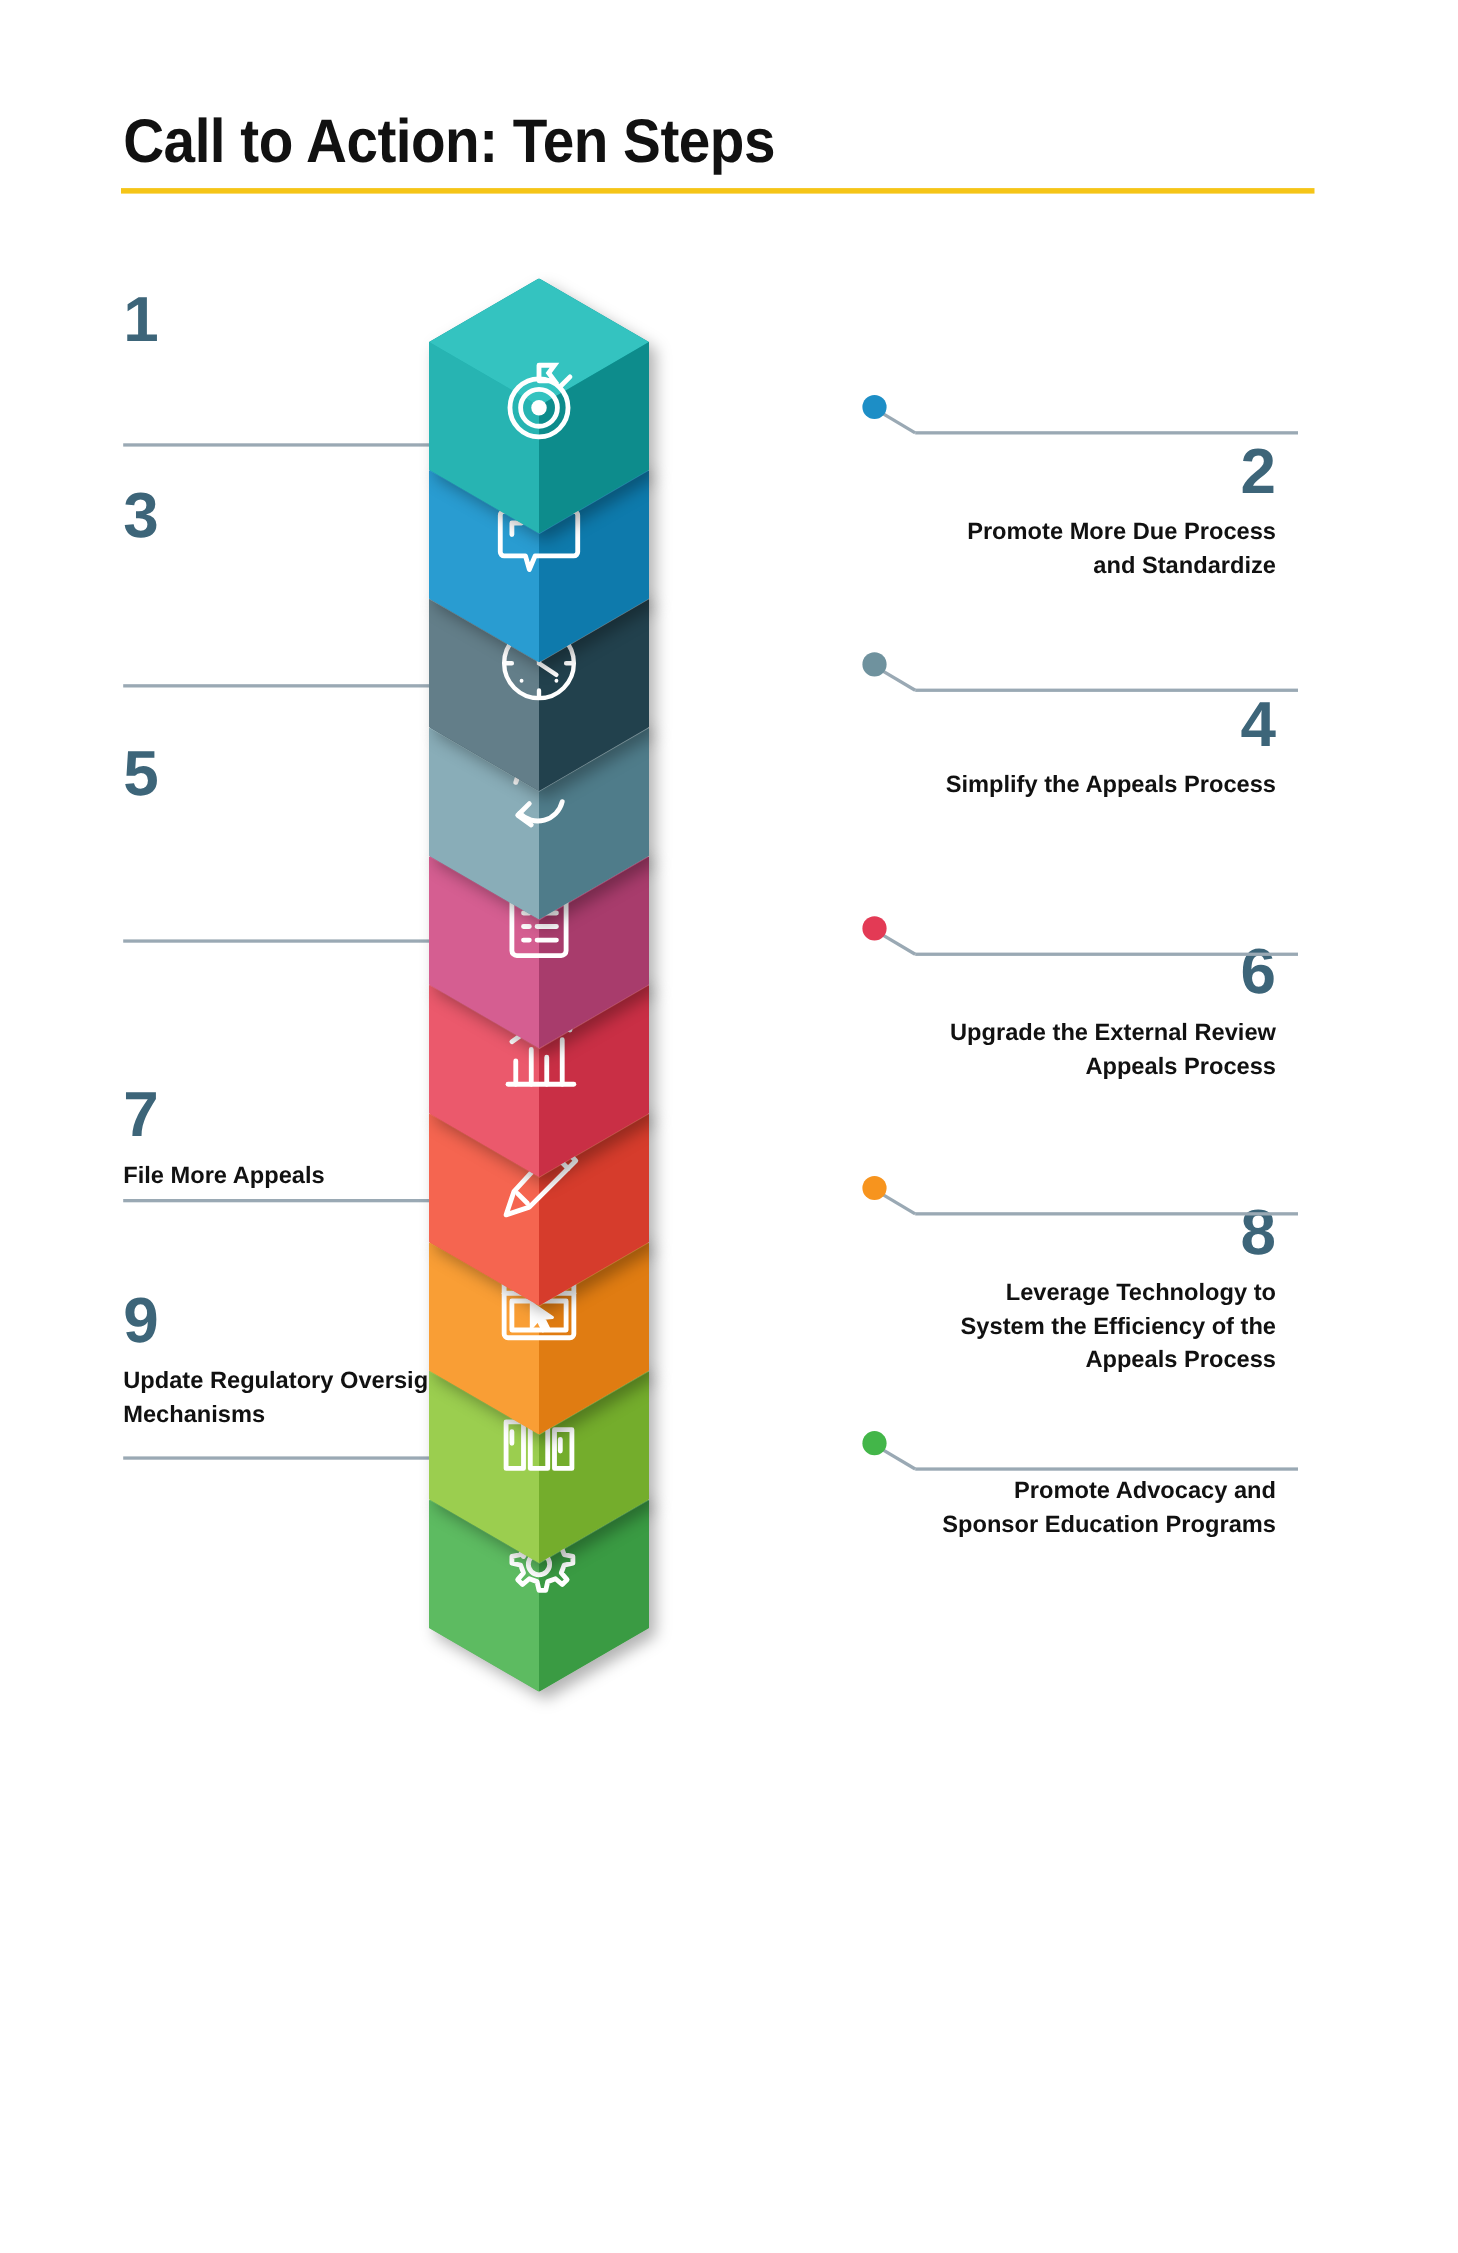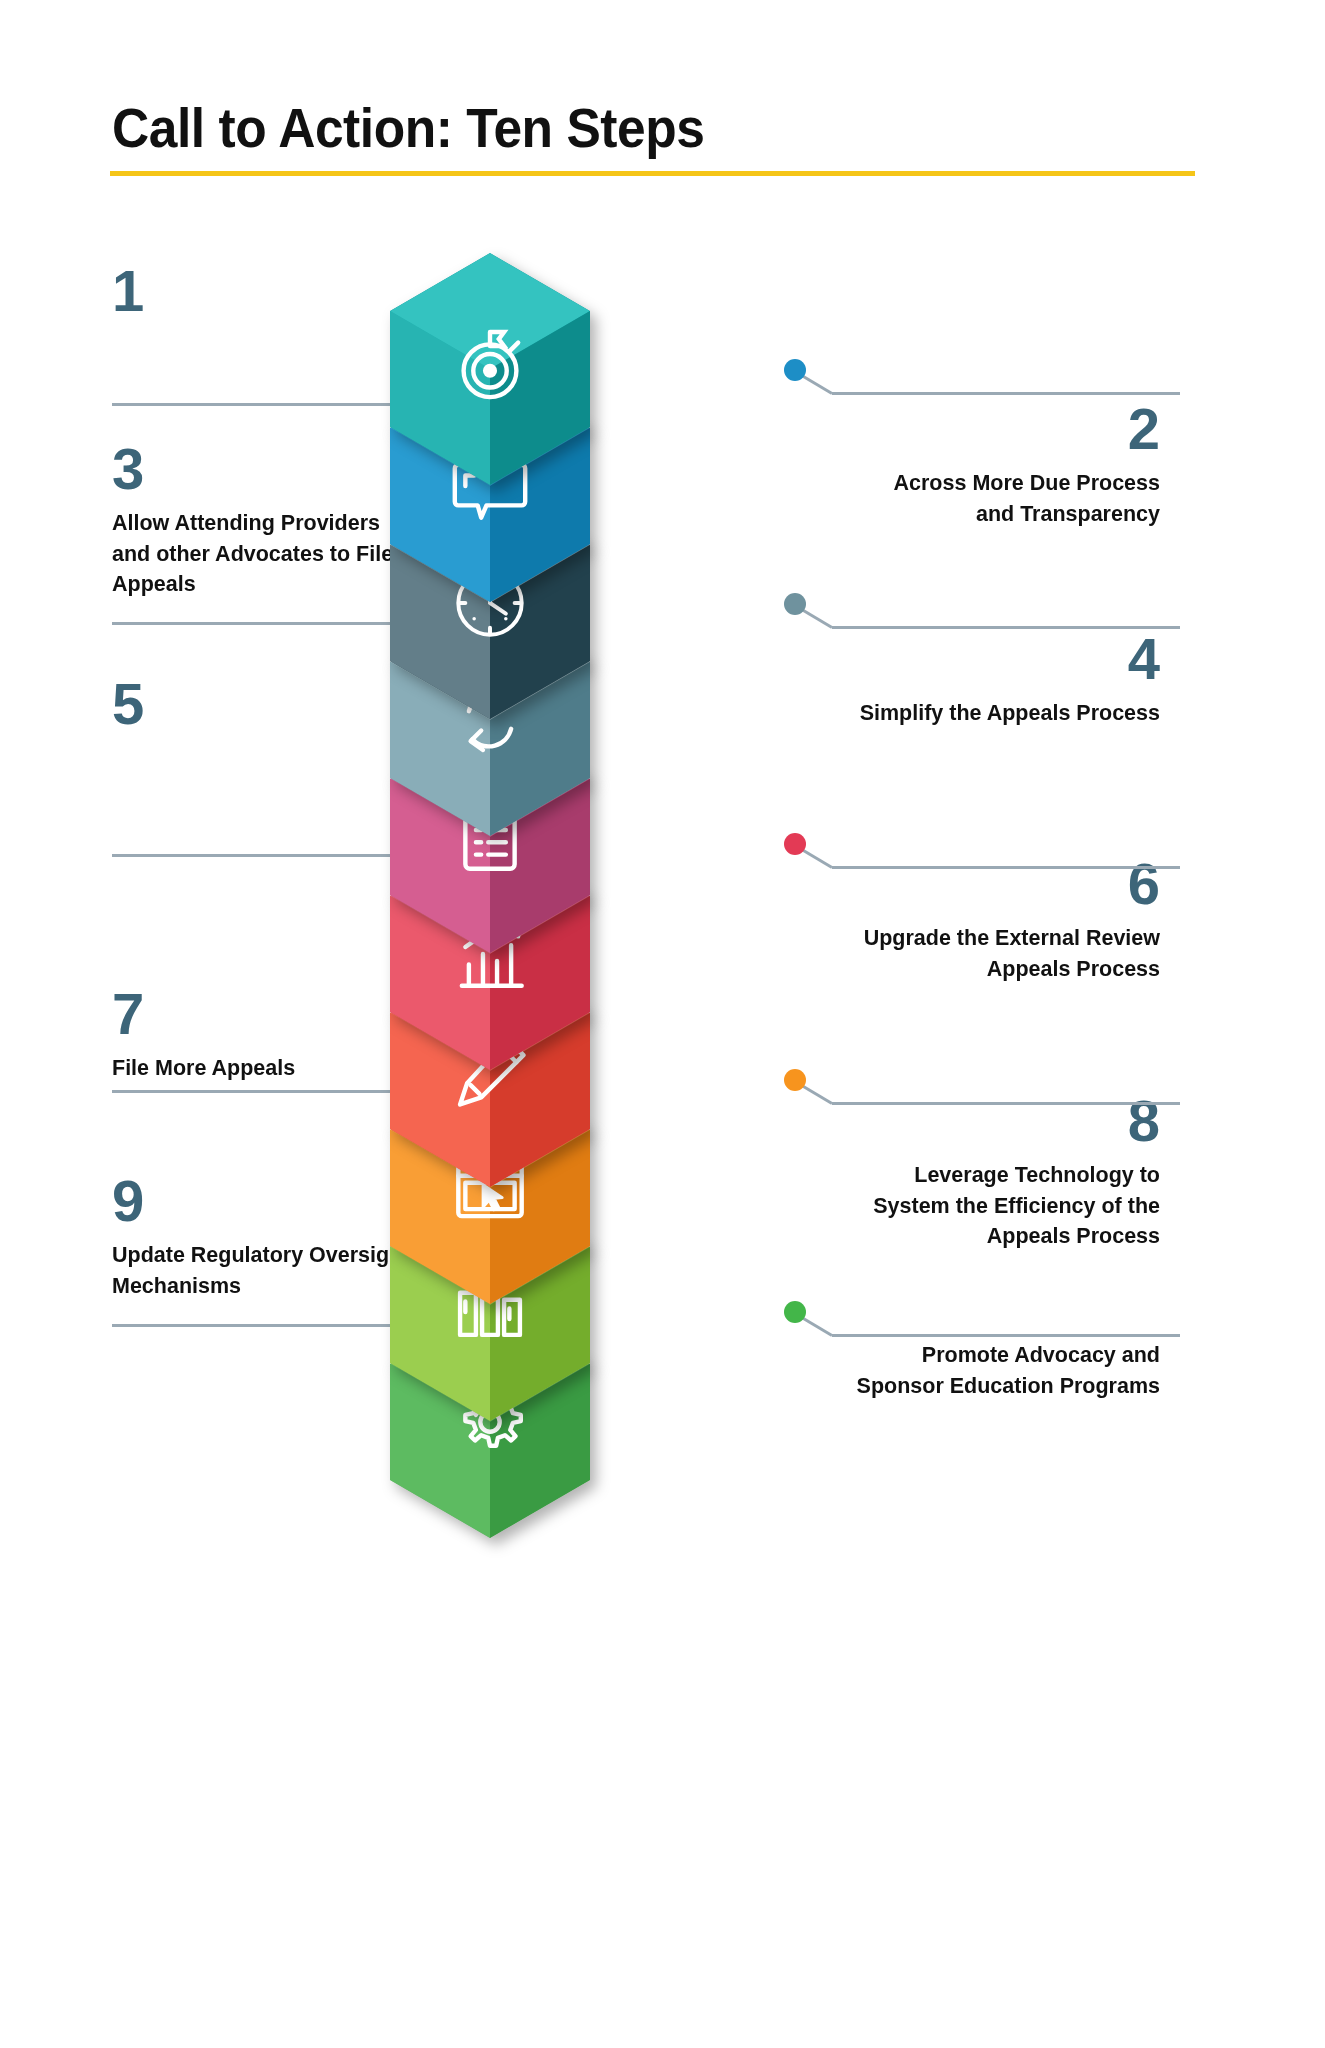--- a/index.html
+++ b/index.html
@@ -291,25 +291,24 @@
           </div>
         </div>
       </div>
     </div>
   <div id="steps-layer">
       <div class="step left" style="top: 262px; left: 112px; width: 300px;">
         <div class="num" style="color: rgb(61, 101, 121);">1</div>
       </div>
       <div class="step right" style="top: 400px; left: 850px; width: 310px;">
         <div class="num" style="color: rgb(61, 101, 121);">2</div>
-        <div class="lbl">Across More Due Process and Transparency</div>
+        <div class="lbl">Promote More Due Process and Standardize</div>
       </div>
       <div class="step left" style="top: 440px; left: 112px; width: 300px;">
         <div class="num" style="color: rgb(61, 101, 121);">3</div>
-        <div class="lbl">Allow Attending Providers and other Advocates to File Appeals</div>
       </div>
       <div class="step right" style="top: 630px; left: 850px; width: 310px;">
         <div class="num" style="color: rgb(61, 101, 121);">4</div>
         <div class="lbl">Simplify the Appeals Process</div>
       </div>
       <div class="step left" style="top: 675px; left: 112px; width: 300px;">
         <div class="num" style="color: rgb(61, 101, 121);">5</div>
       </div>
       <div class="step right" style="top: 855px; left: 850px; width: 310px;">
         <div class="num" style="color: rgb(61, 101, 121);">6</div>

